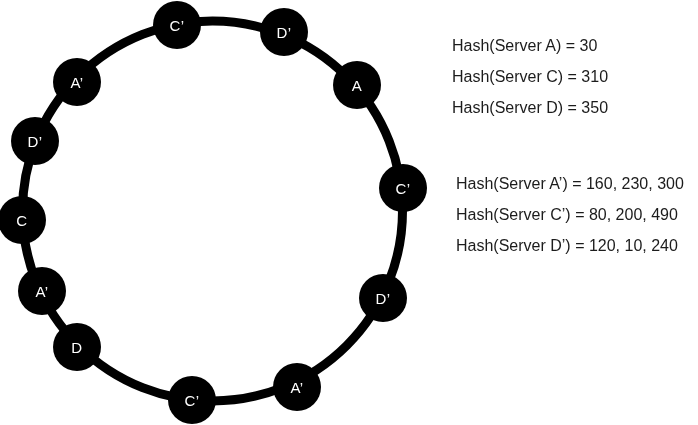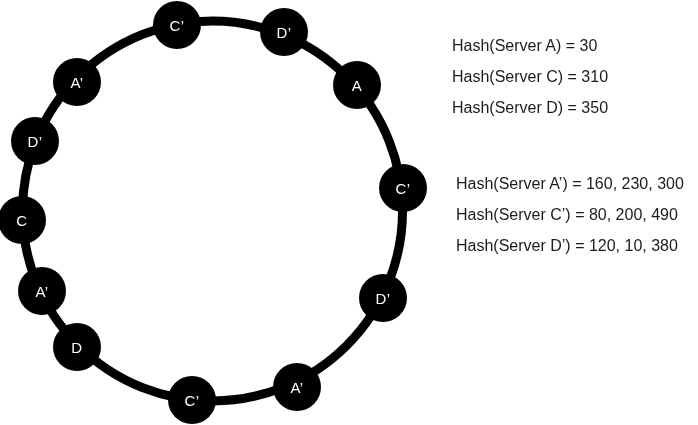--- a/index.html
+++ b/index.html
@@ -71,16 +71,16 @@
 
   <div class="hash-block block-physical" style="color: rgb(28, 28, 28);">
     <div>Hash(Server A) = 30</div>
     <div>Hash(Server C) = 310</div>
     <div>Hash(Server D) = 350</div>
   </div>
 
   <div class="hash-block block-virtual" style="color: rgb(28, 28, 28);">
     <div>Hash(Server A’) = 160, 230, 300</div>
     <div>Hash(Server C’) = 80, 200, 490</div>
-    <div>Hash(Server D’) = 120, 10, 380</div>
+    <div>Hash(Server D’) = 120, 10, 240</div>
   </div>
 
 </div>
 
 </body></html>

